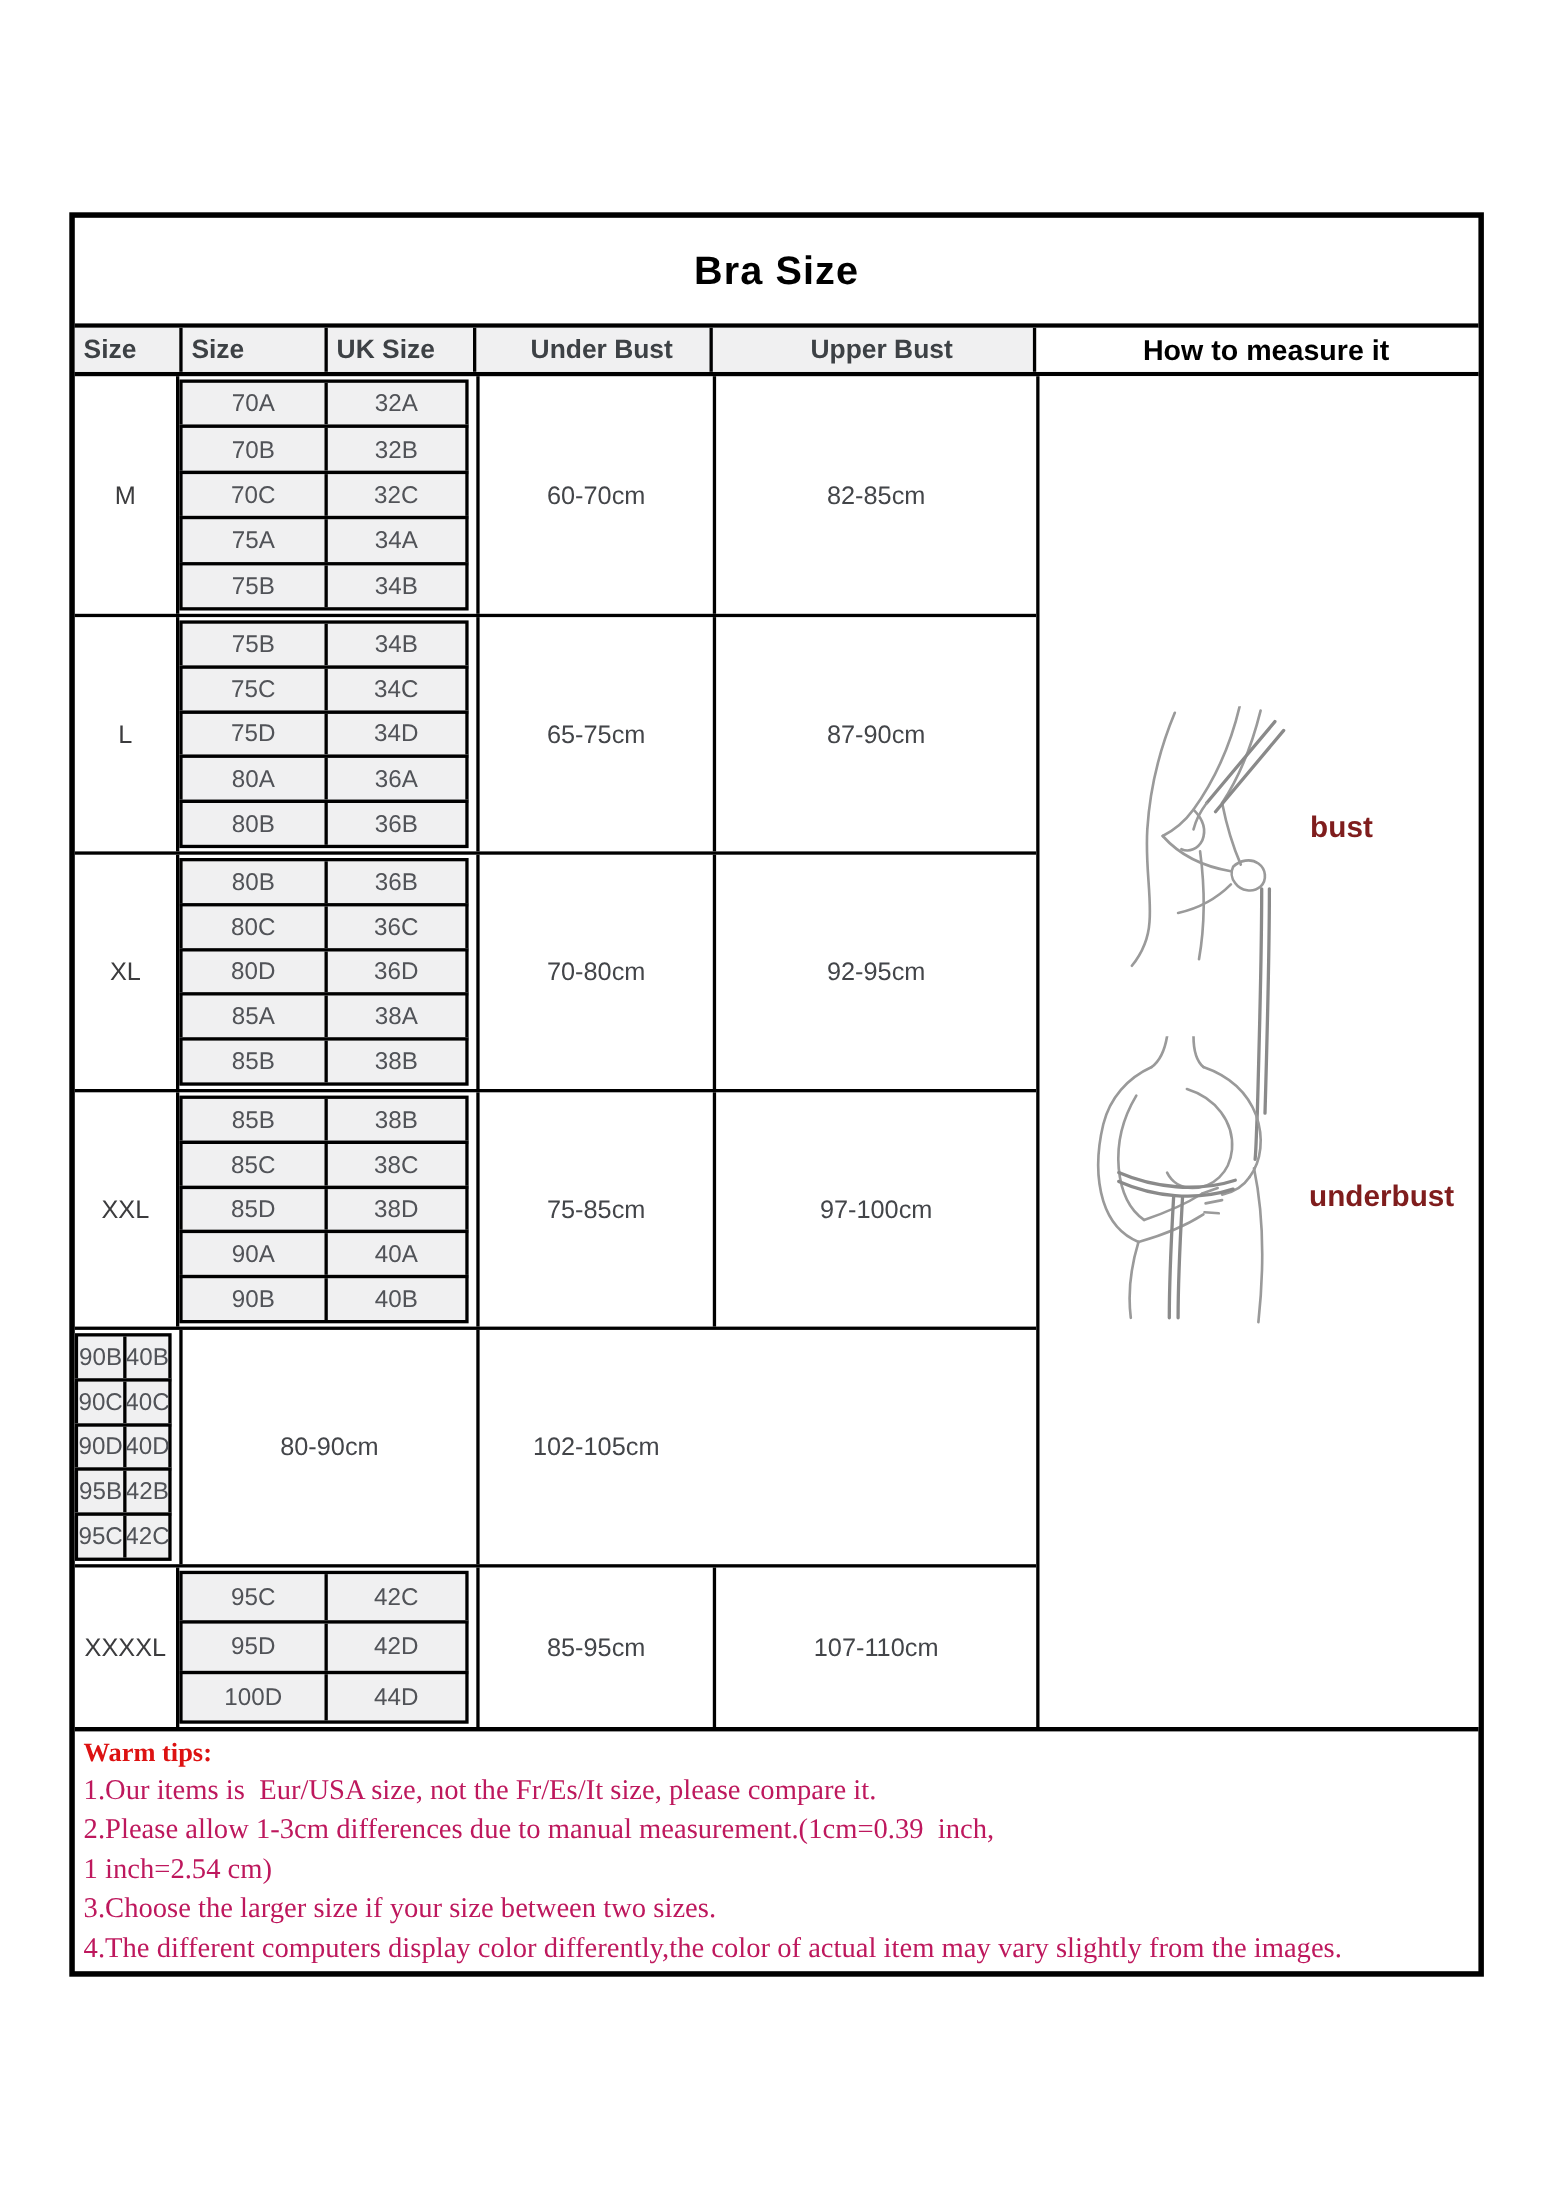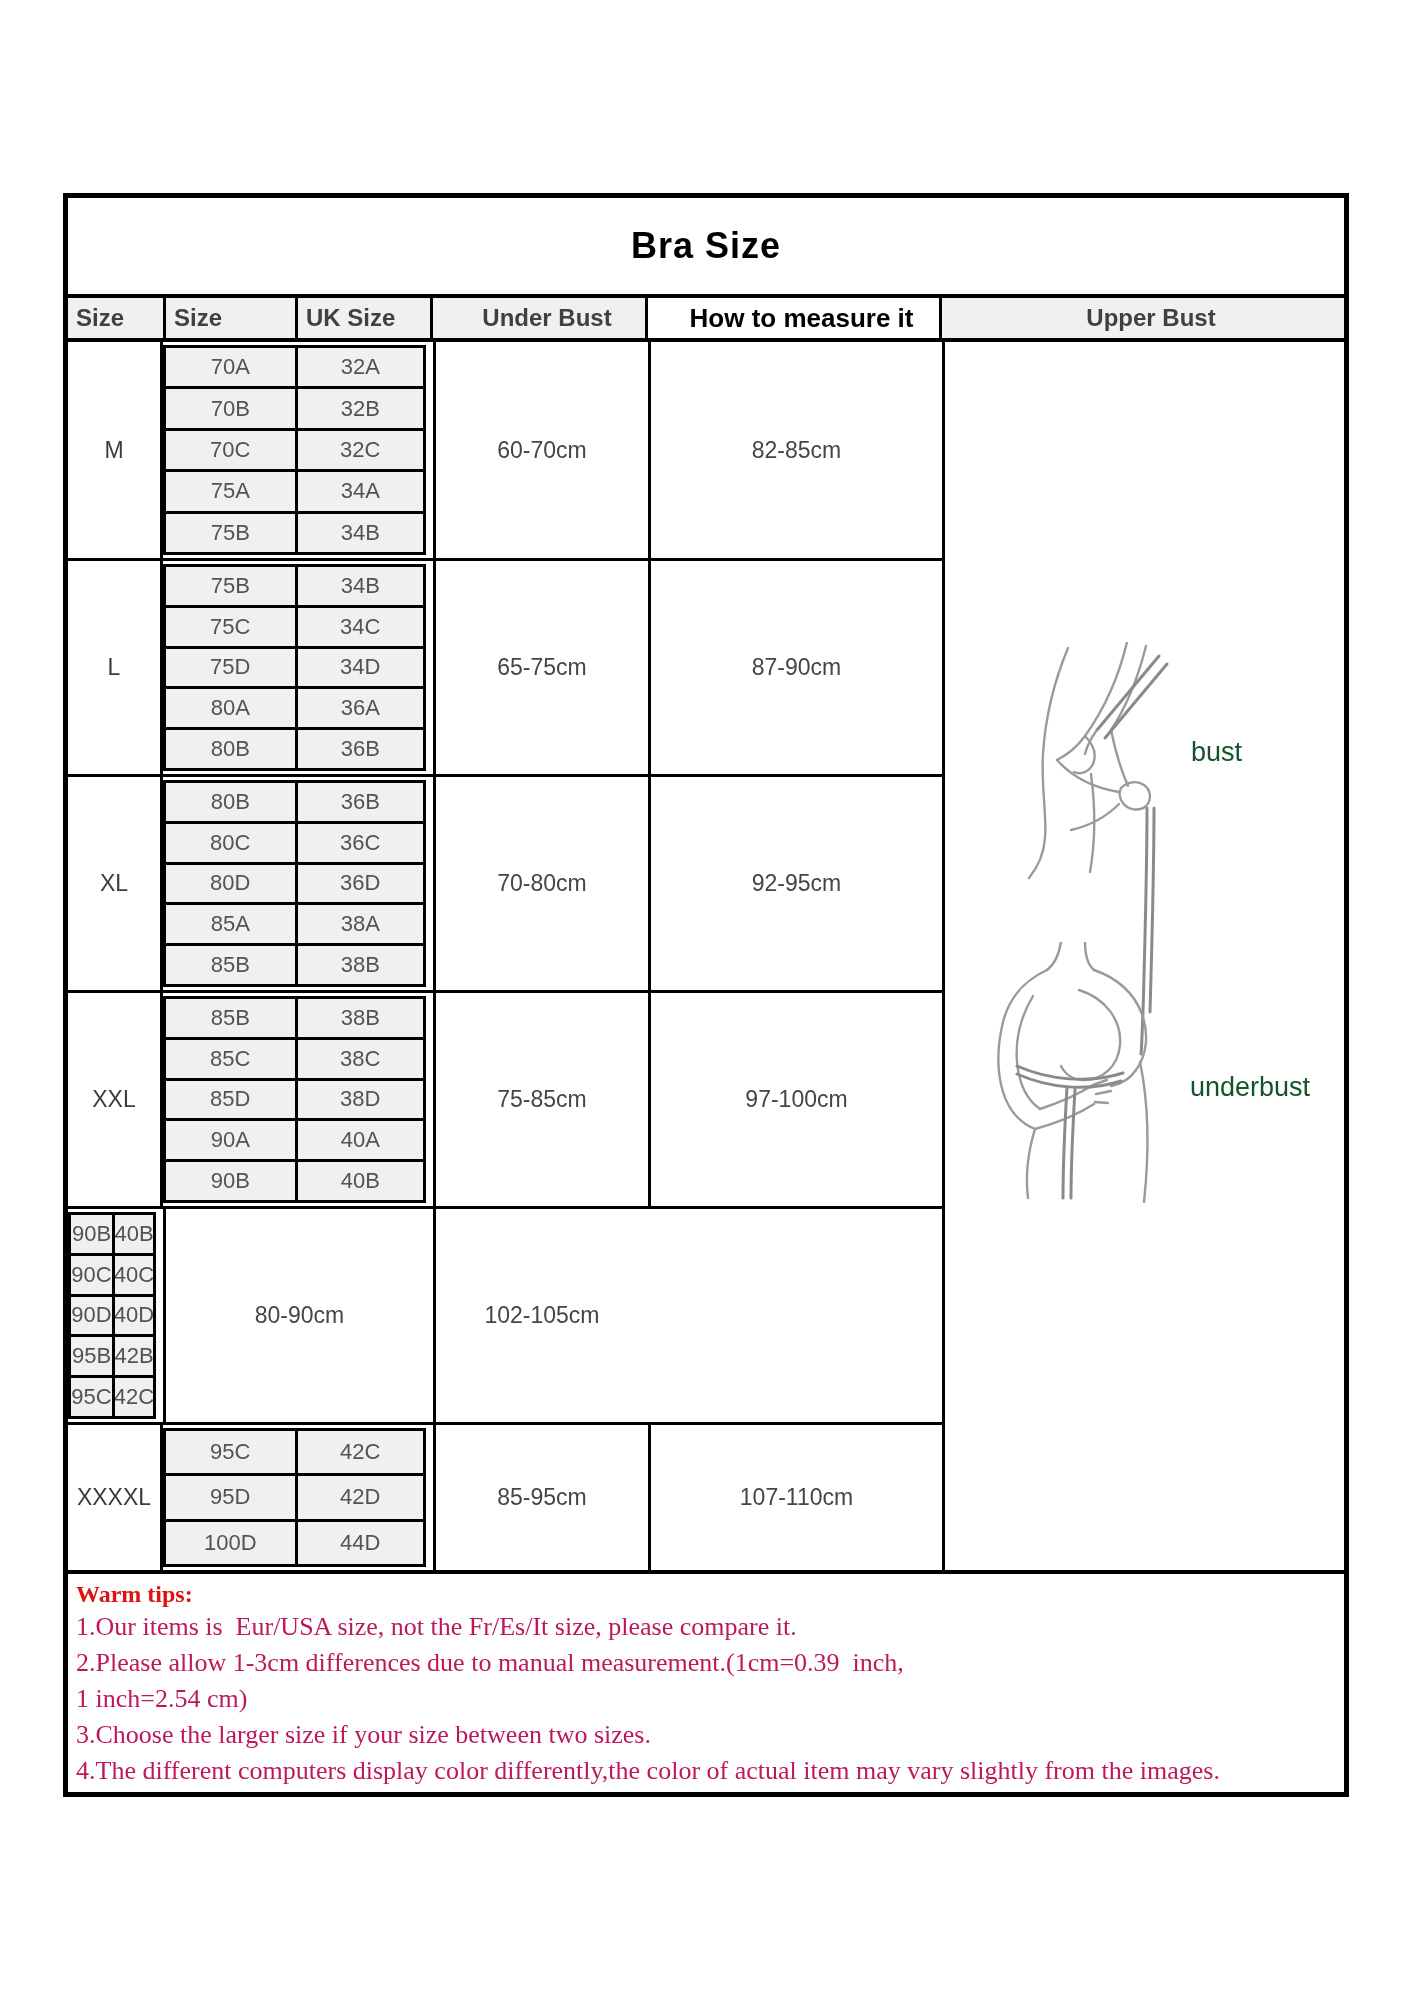--- a/index.html
+++ b/index.html
@@ -25,43 +25,43 @@
   .box + .box{margin-top:-3px;}
   .bcell{display:flex;align-items:center;justify-content:center;font-size:22px;color:#515358;overflow:hidden;text-align:right;}
   .bcell.uk{border-left:3px solid #000;box-sizing:border-box;}
   .vcell{display:flex;align-items:center;justify-content:center;font-size:23px;color:#434549;border-left:3px solid #000;box-sizing:border-box;}
 
   .measure{flex:1;border-left:3px solid #000;box-sizing:border-box;position:relative;background:#fff;overflow:hidden;}
   .fig{position:absolute;}
   .fig svg{display:block;}
   .fig path{fill:none;stroke:#9a9a9a;stroke-width:2.4;stroke-linecap:round;stroke-linejoin:round;}
   .fig path.tape{stroke:#8a8a8a;stroke-width:3;}
-  .fig-label{position:absolute;font-size:27px;font-weight:400;color:#14532d;}
+  .fig-label{position:absolute;font-size:27px;font-weight:700;color:#7f1d1d;}
 
   .tips{height:222px;border-top:4px solid #000;box-sizing:border-box;padding:5px 10px 0 8px;font-family:"Liberation Serif",serif;}
   .tips-heading{color:#dd1212;font-weight:bold;font-size:24px;line-height:30px;}
   .tip-line{font-size:26px;color:#be185d;line-height:36px;white-space:pre-wrap;}
 </style>
 </head>
 <body>
 
 <div class="page">
   <div class="sheet">
 
     <div class="title-area">
       <div class="title">Bra Size</div>
     </div>
 
     <div class="header-row">
       <div class="hcell first">Size</div>
       <div class="hcell">Size</div>
       <div class="hcell">UK Size</div>
       <div class="hcell center">Under Bust</div>
+      <div class="hcell center">Upper Bust</div>
       <div class="hcell center how">How to measure it</div>
-      <div class="hcell center">Upper Bust</div>
     </div>
 
     <div class="body">
       <div class="body-left" id="groups">
   <div class="group first" style="height: 216px;">
     <div class="gcell glabel">M</div>
     <div class="boxwrap">
   <div class="box">
     <div class="bcell eu">70A</div>
     <div class="bcell uk">32A</div>

